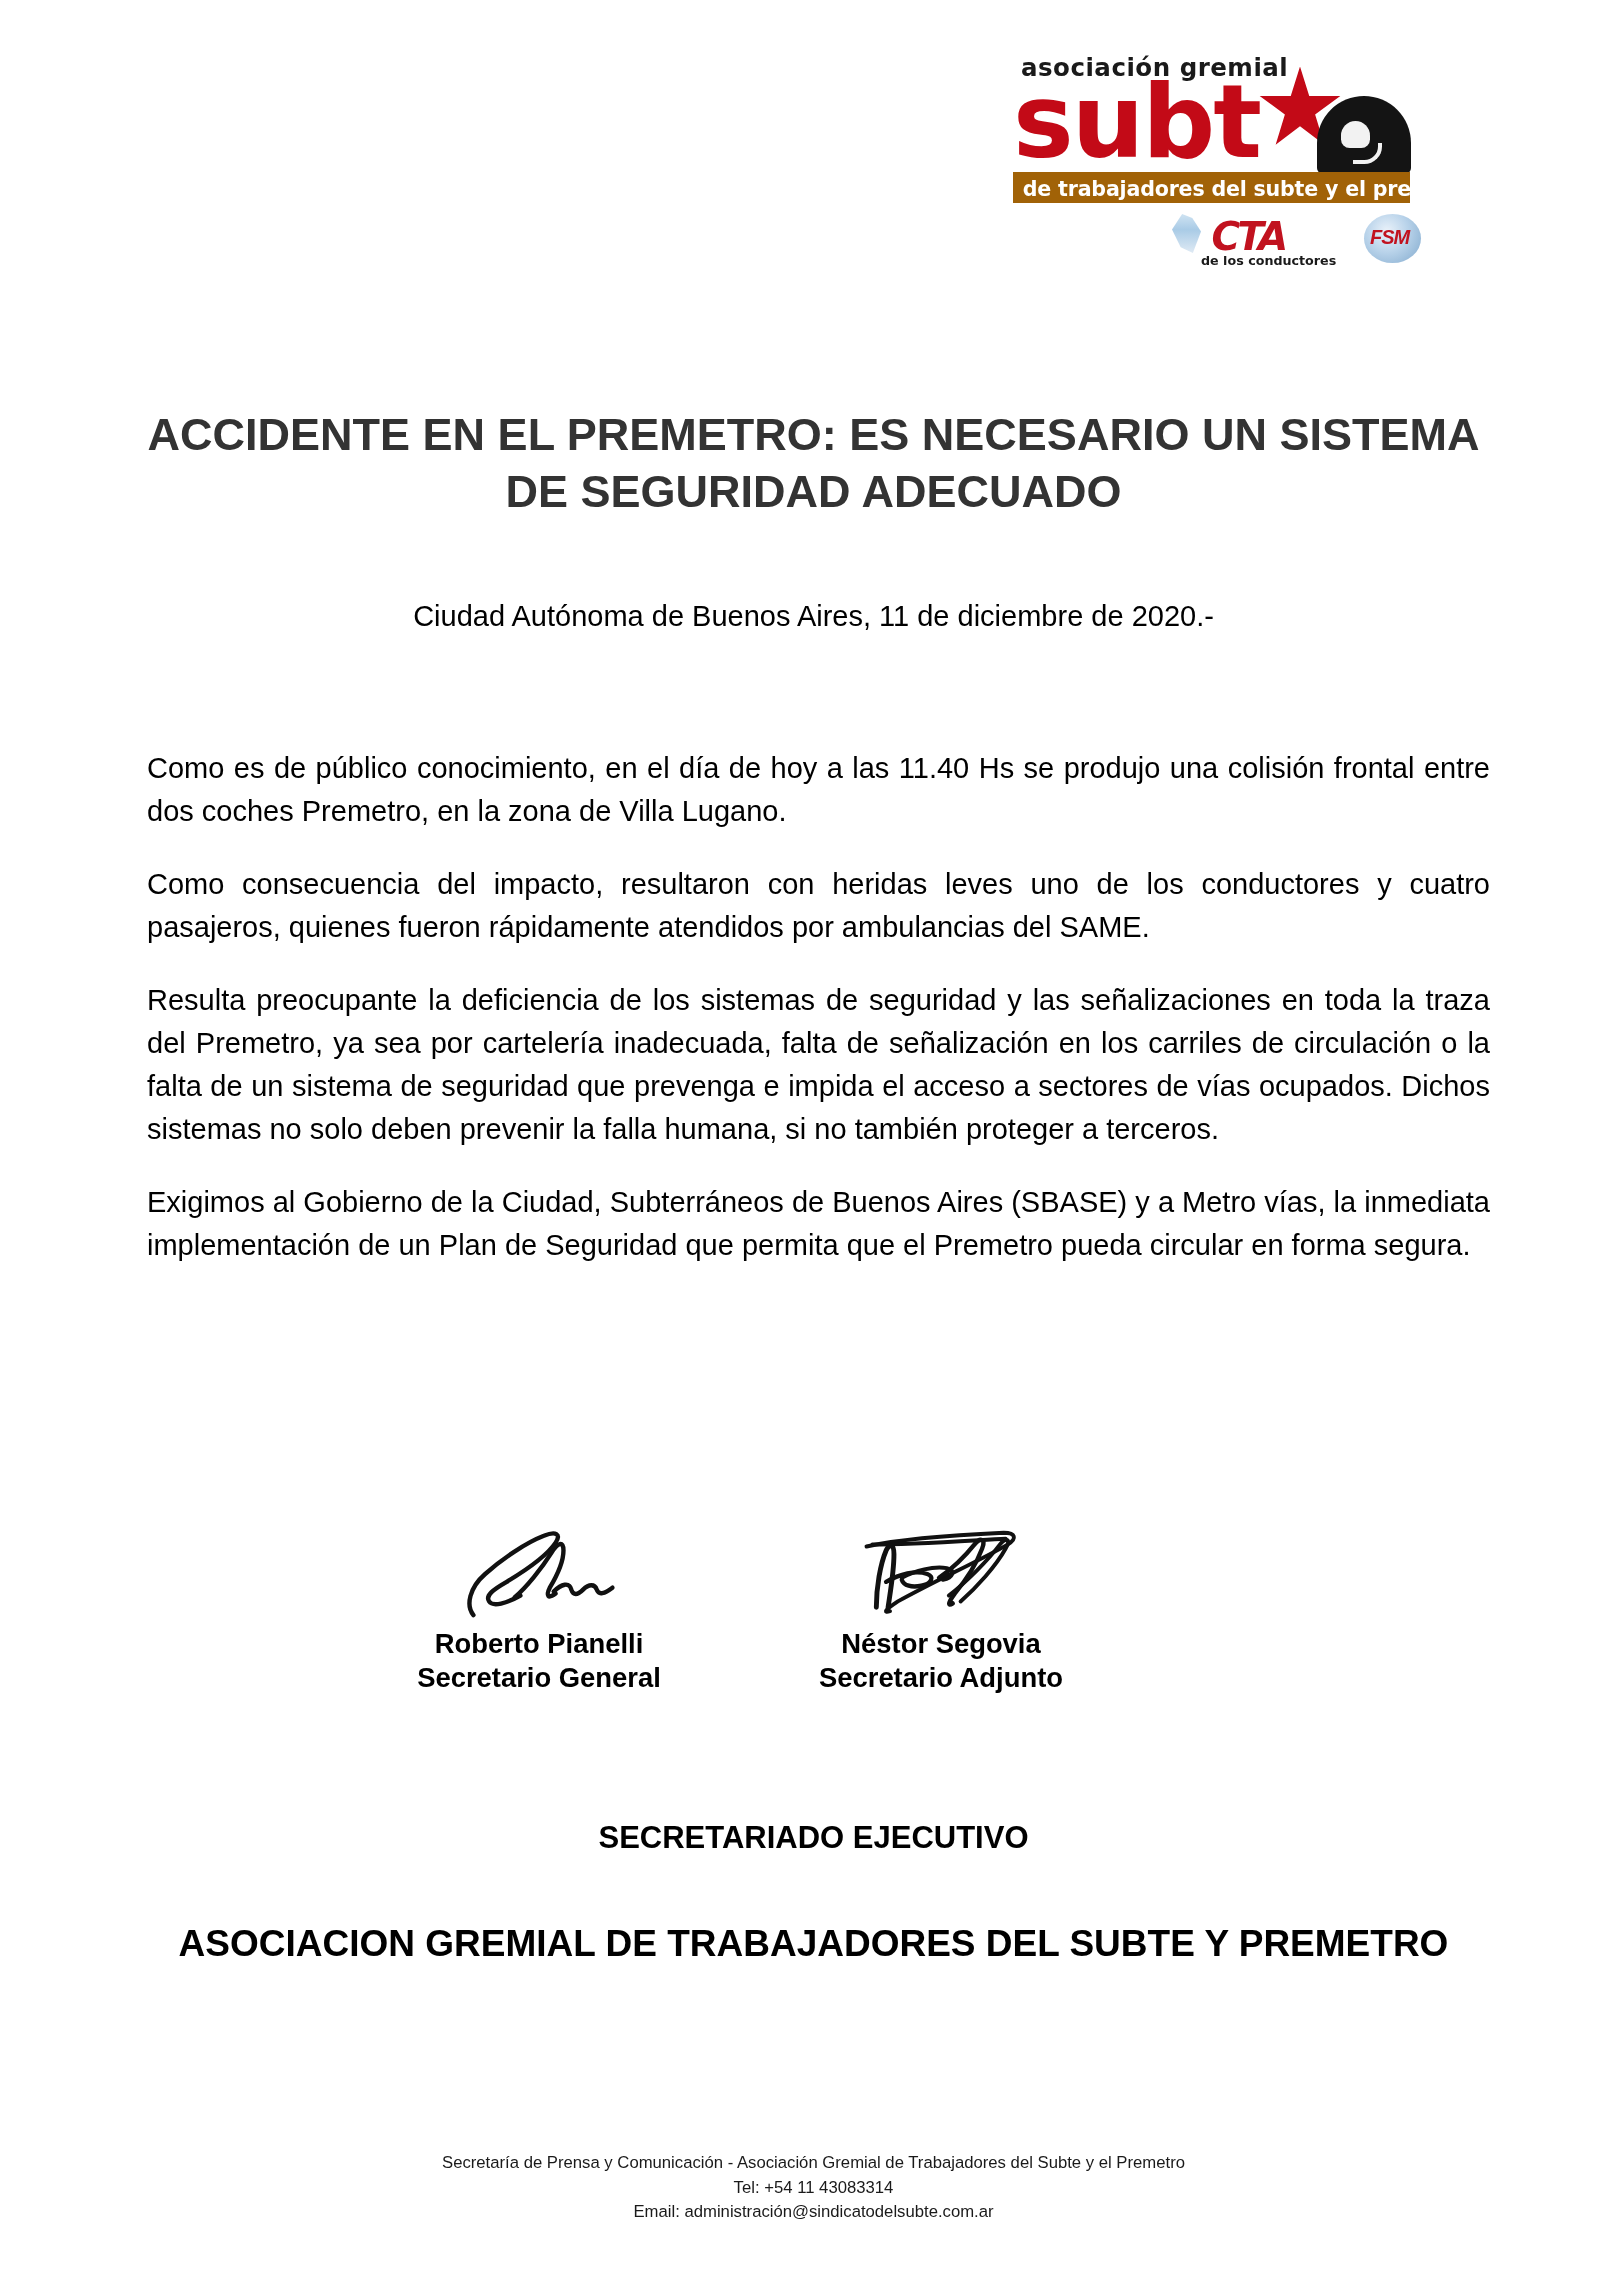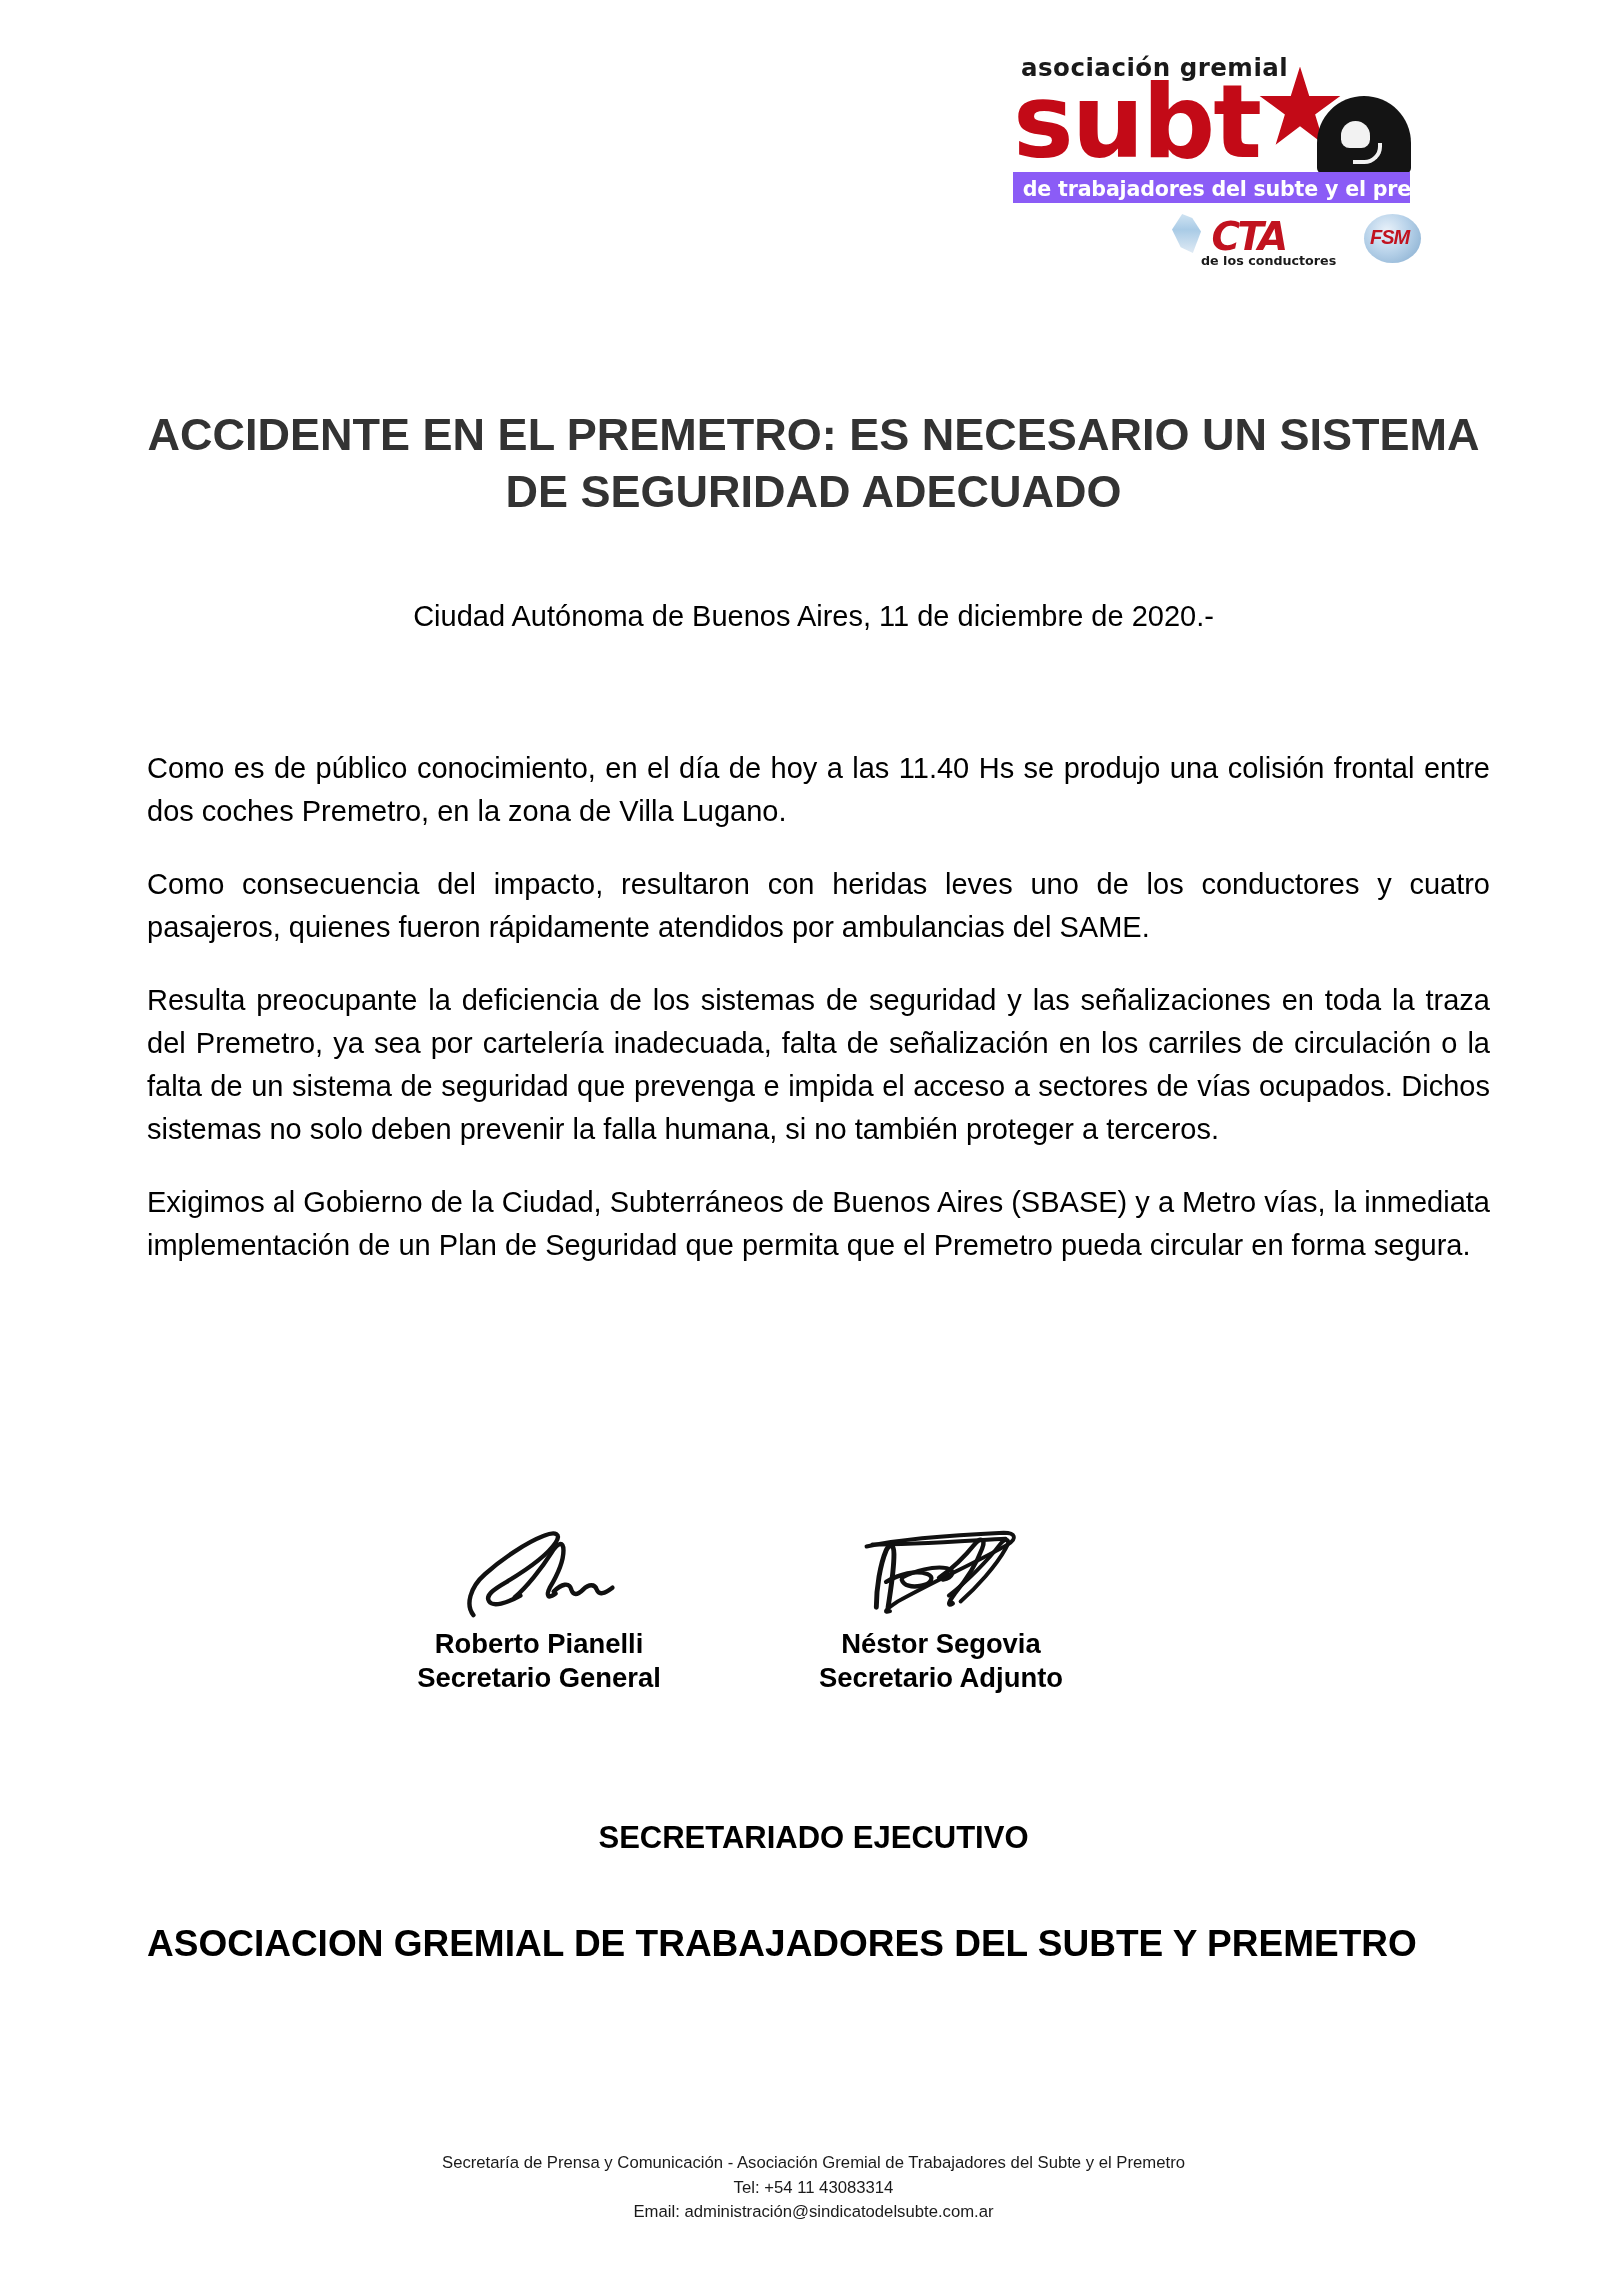--- a/index.html
+++ b/index.html
@@ -94,21 +94,21 @@
     height: 84px;
     background: #c30a17;
     clip-path: polygon(50% 0%, 61% 35%, 98% 35%, 68% 57%, 79% 93%, 50% 71%, 21% 93%, 32% 57%, 2% 35%, 39% 35%);
   }
   .logo-bar {
     position: absolute;
     left: 37px;
     top: 127px;
     width: 397px;
     height: 31px;
-    background: #8b5cf6;
+    background: #a16207;
   }
   .logo-bar span {
     position: absolute;
     left: 9.8px;
     top: 4.9px;
     font-size: 20.6px;
     font-weight: bold;
     color: #ffffff;
     letter-spacing: -0.2px;
     white-space: nowrap;
@@ -257,20 +257,21 @@
     text-align: center;
     font-size: 31px;
     font-weight: bold;
     color: #000;
   }
   .closing-2 {
     position: absolute;
     top: 1916px;
     left: 147px;
     width: 1333px;
+    text-align: center;
     font-size: 37px;
     line-height: 55px;
     font-weight: bold;
     color: #000;
   }
 
   
   .footer {
     position: absolute;
     top: 2151px;

